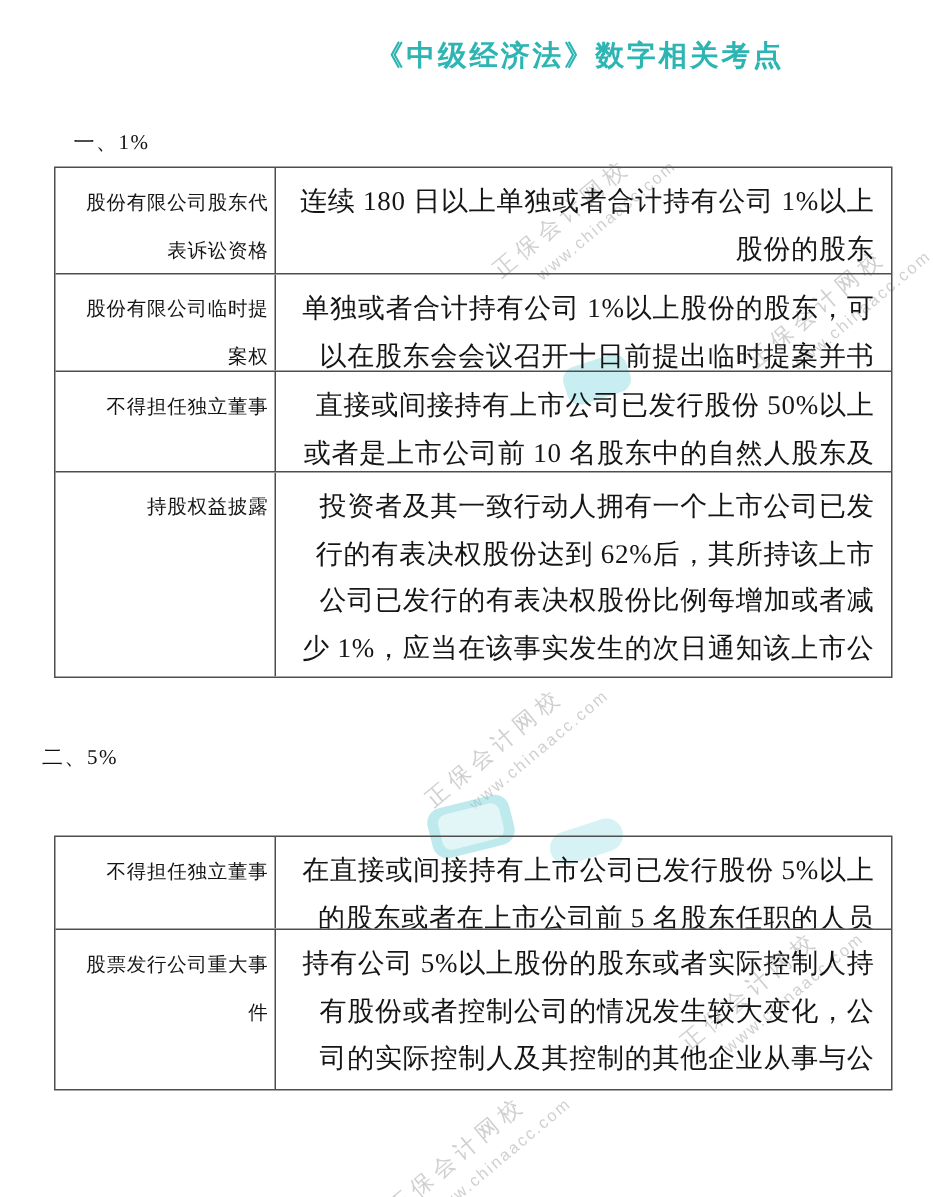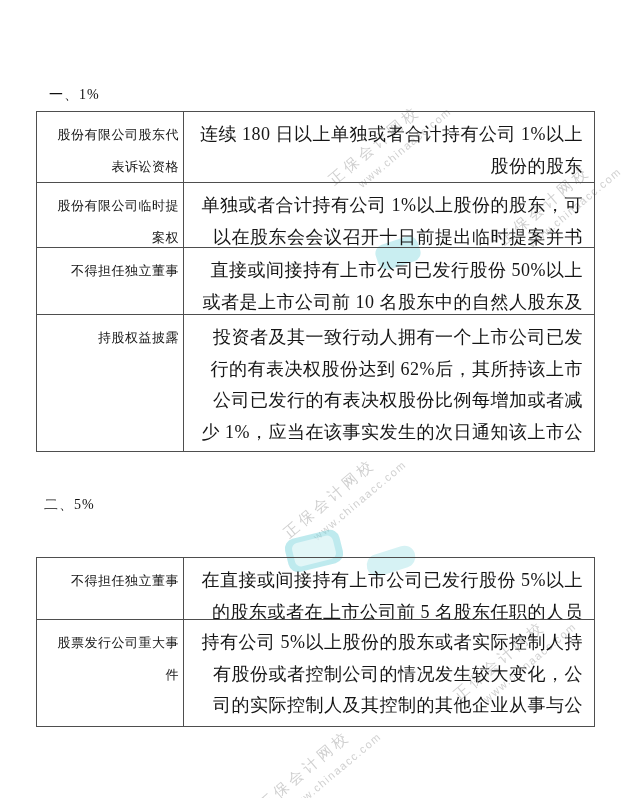--- a/index.html
+++ b/index.html
@@ -13,21 +13,21 @@
     position:absolute;left:250px;top:24px;margin:0;
     font-family:"Liberation Sans","DejaVu Sans",sans-serif;
     font-size:19px;font-weight:bold;letter-spacing:2px;
     color:#2cb5b3;white-space:nowrap;z-index:2;
   }
   .section-heading{
     position:absolute;font-size:14px;color:#101010;
     letter-spacing:1px;z-index:2;white-space:nowrap;
   }
   #heading-1{left:49px;top:86px;}
-  #heading-2{left:44px;top:496px;}
+  #heading-2{left:28px;top:496px;}
   
   .kv-table{
     position:absolute;left:36px;width:557px;
     border:1px solid #4e4e4e;z-index:1;background:transparent;
   }
   #table-1{top:111px;}
   #table-2{top:557px;}
   .kv-row{display:flex;overflow:hidden;text-align:right;}
   .kv-row + .kv-row{border-top:1px solid #4e4e4e;}
   .term-cell{
@@ -85,20 +85,21 @@
       <span class="wm-brand">正保会计网校</span>
       <span class="wm-url">www.chinaacc.com</span>
     </div>
     <div class="wm-blob" id="blob-1"></div>
     <div class="wm-blob" id="blob-2">
         <div class="blob-inner"></div>
       </div>
     <div class="wm-blob" id="blob-3"></div>
   </div>
 
+  <h1 class="doc-title">《中级经济法》数字相关考点</h1>
 
   <div class="section-heading" id="heading-1">一、1%</div>
 
   <div class="kv-table" id="table-1">
     <div class="kv-row rh-70">
       <div class="term-cell">股份有限公司股东代表诉讼资格</div>
       <div class="desc-cell">连续 180 日以上单独或者合计持有公司 1%以上股份的股东</div>
     </div>
     <div class="kv-row rh-64">
       <div class="term-cell">股份有限公司临时提案权</div>

